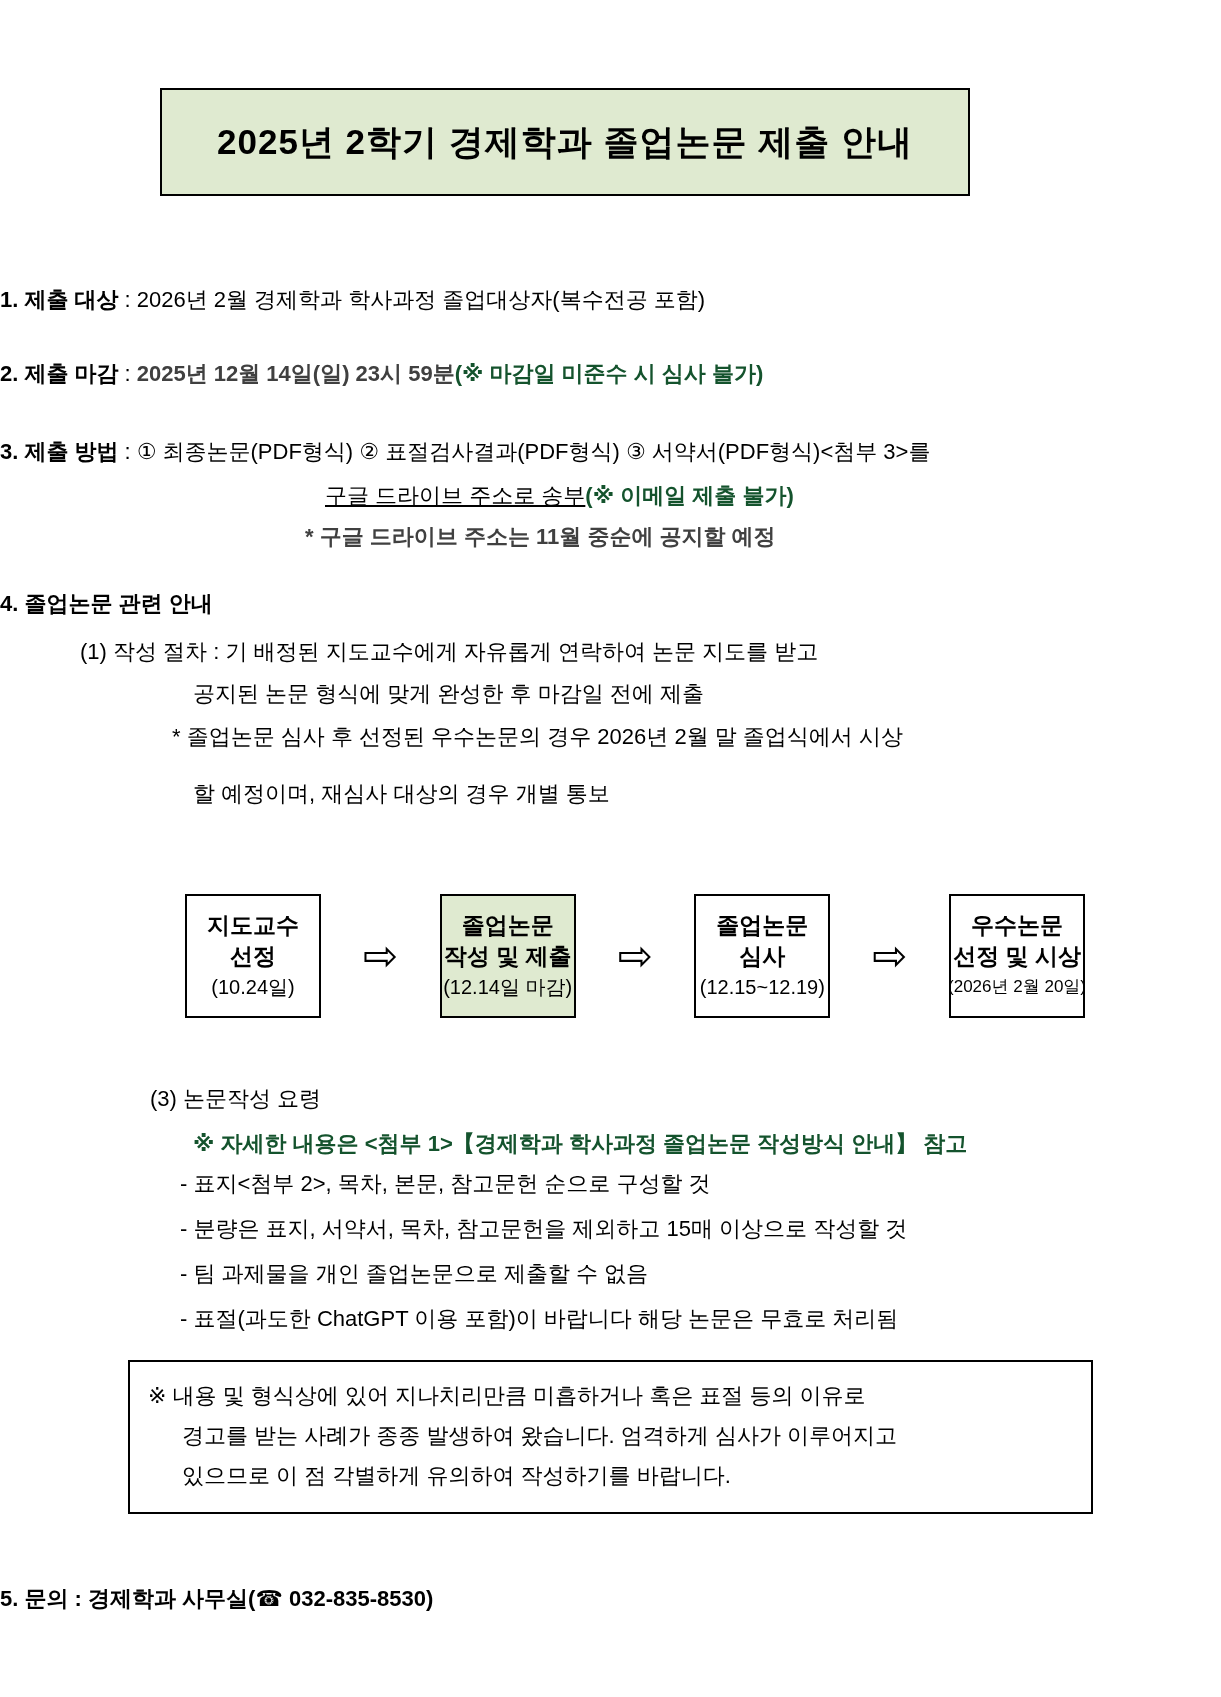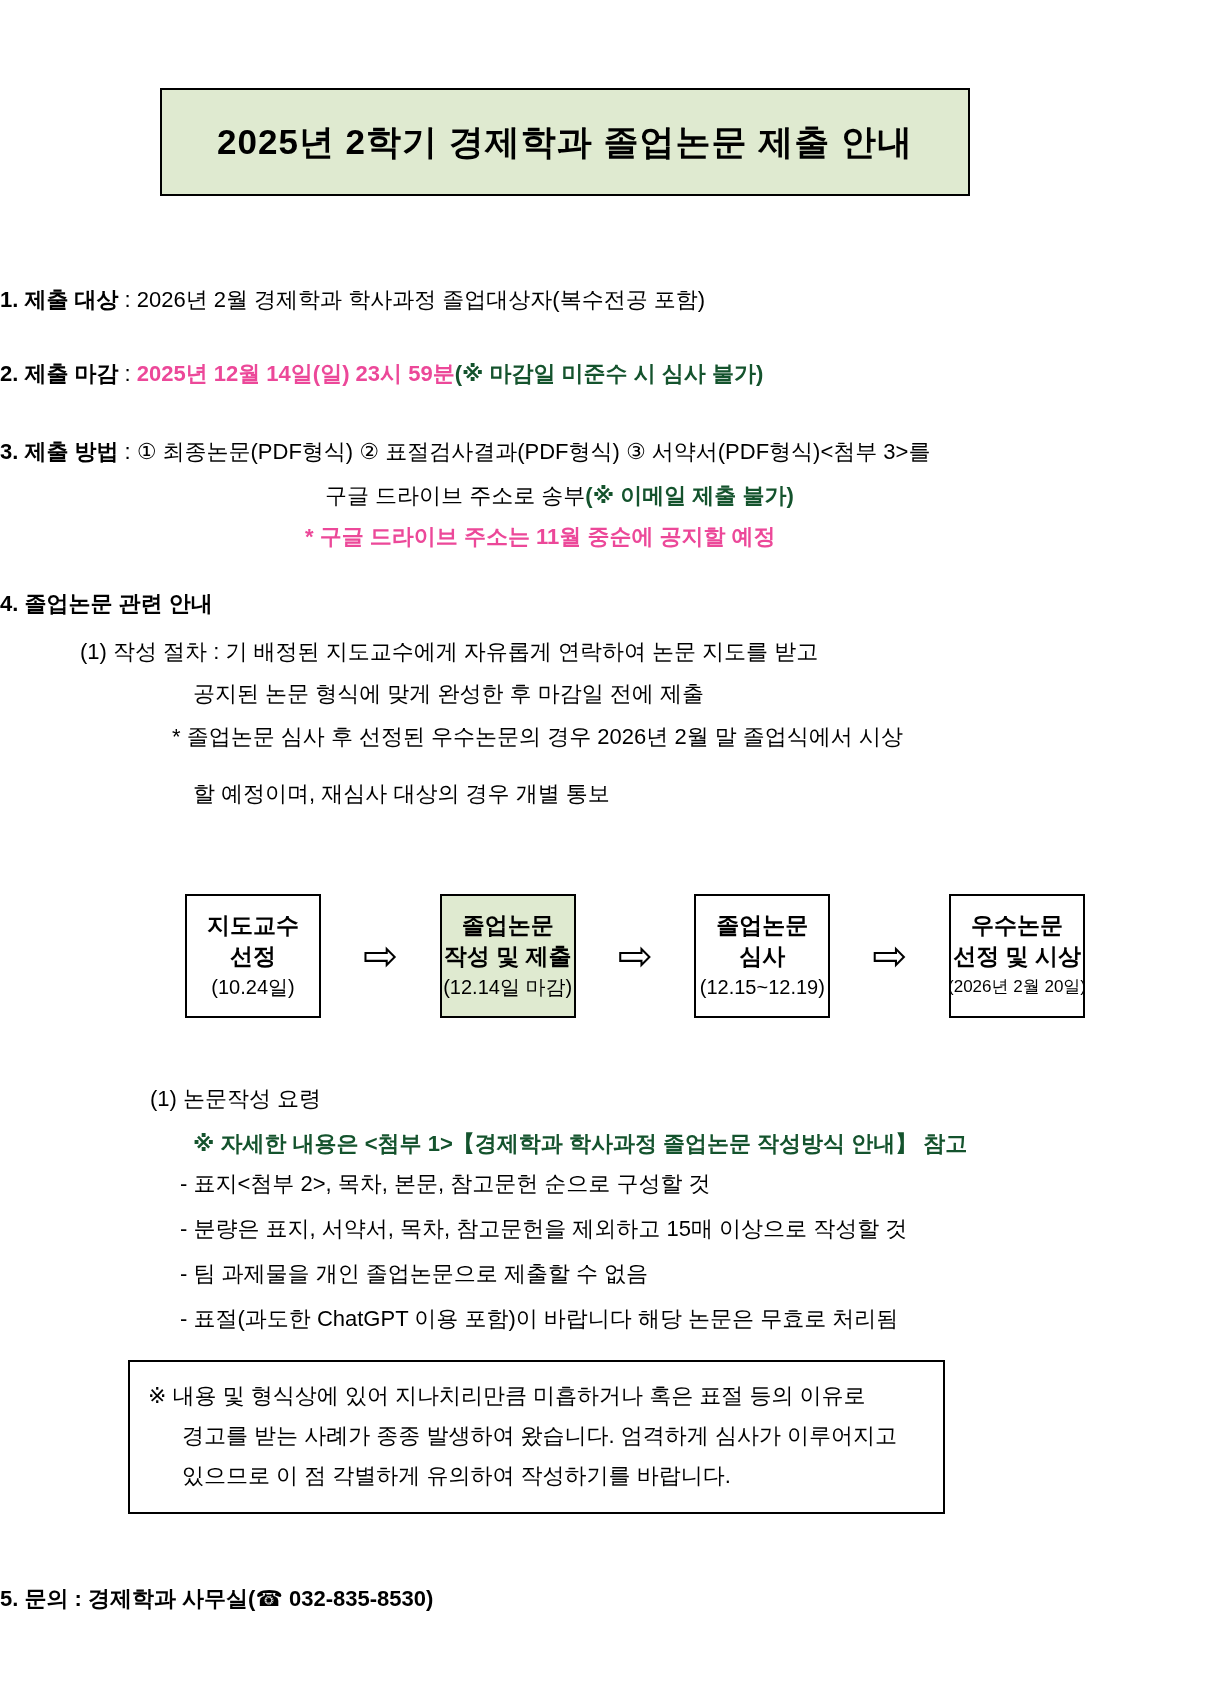--- a/index.html
+++ b/index.html
@@ -29,23 +29,23 @@
     font-weight: bold;
     letter-spacing: 1px;
     white-space: nowrap;
   }
   .line {
     font-size: 22px;
     line-height: 30px;
     white-space: nowrap;
   }
   .bold { font-weight: bold; }
-  .blue { color: #ec4899; font-weight: bold; text-align: center; }
+  .blue { color: #404040; font-weight: bold; text-align: center; }
   .red  { color: #14532d; font-weight: bold; }
-  .ul   { }
+  .ul   { text-decoration: underline; }
   .sep  { font-weight: normal; padding: 0 6px; }
   .item1 { margin-top: 89px; }
   .item2 { margin-top: 44px; }
   .item3-l1 { margin-top: 48px; }
   .item3-l2 { margin-top: 14px; margin-left: 325px; }
   .item3-l3 { margin-top: 11px; margin-left: 305px; }
   .item4-h  { margin-top: 37px; }
   .sub1-l1  { margin-top: 18px; margin-left: 80px; }
   .sub1-l2  { margin-top: 12px; margin-left: 193px; }
   .sub1-n1  { margin-top: 13px; margin-left: 172px; }
@@ -90,21 +90,21 @@
     font-size: 42px;
     line-height: 42px;
     color: #000000;
   }
   .sub2-h  { margin-top: 66px; margin-left: 150px; }
   .sub2-rn { margin-top: 15px; margin-left: 193px; }
   .bullet  { margin-left: 180px; margin-top: 15px; }
   .bullet.first { margin-top: 10px; }
   .notice-box {
     margin: 26px 0 0 128px;
-    width: 817px;
+    width: 965px;
     border: 2px solid #000000;
     padding: 14px 18px 16px 18px;
     font-size: 22px;
     line-height: 40px;
   }
   .notice-box .n-cont { padding-left: 34px; white-space: nowrap; }
   .notice-box .n-first { white-space: nowrap; }
   .contact { margin-top: 70px; font-weight: bold; }
 </style>
 </head>
@@ -159,21 +159,21 @@
       <div class="fb3">(12.15~12.19)</div>
     </div>
     <div class="flow-arrow">⇨</div>
     <div class="flow-box">
       <div class="fb1">우수논문</div>
       <div class="fb2">선정 및 시상</div>
       <div class="fb3 small">(2026년 2월 20일)</div>
     </div>
   </div>
 
-  <div class="line sub2-h">(1) 논문작성 요령</div>
+  <div class="line sub2-h">(3) 논문작성 요령</div>
   <div class="line sub2-rn red">※ 자세한 내용은 &lt;첨부 1&gt;【경제학과 학사과정 졸업논문 작성방식 안내】 참고</div>
   <div class="line bullet first">- 표지&lt;첨부 2&gt;, 목차, 본문, 참고문헌 순으로 구성할 것</div>
   <div class="line bullet">- 분량은 표지, 서약서, 목차, 참고문헌을 제외하고 15매 이상으로 작성할 것</div>
   <div class="line bullet">- 팀 과제물을 개인 졸업논문으로 제출할 수 없음</div>
   <div class="line bullet">- 표절(과도한 ChatGPT 이용 포함)이 바랍니다 해당 논문은 무효로 처리됨</div>
 
   <div class="notice-box">
     <div class="n-first">※ 내용 및 형식상에 있어 지나치리만큼 미흡하거나 혹은 표절 등의 이유로</div>
     <div class="n-cont">경고를 받는 사례가 종종 발생하여 왔습니다. 엄격하게 심사가 이루어지고</div>
     <div class="n-cont">있으므로 이 점 각별하게 유의하여 작성하기를 바랍니다.</div>

